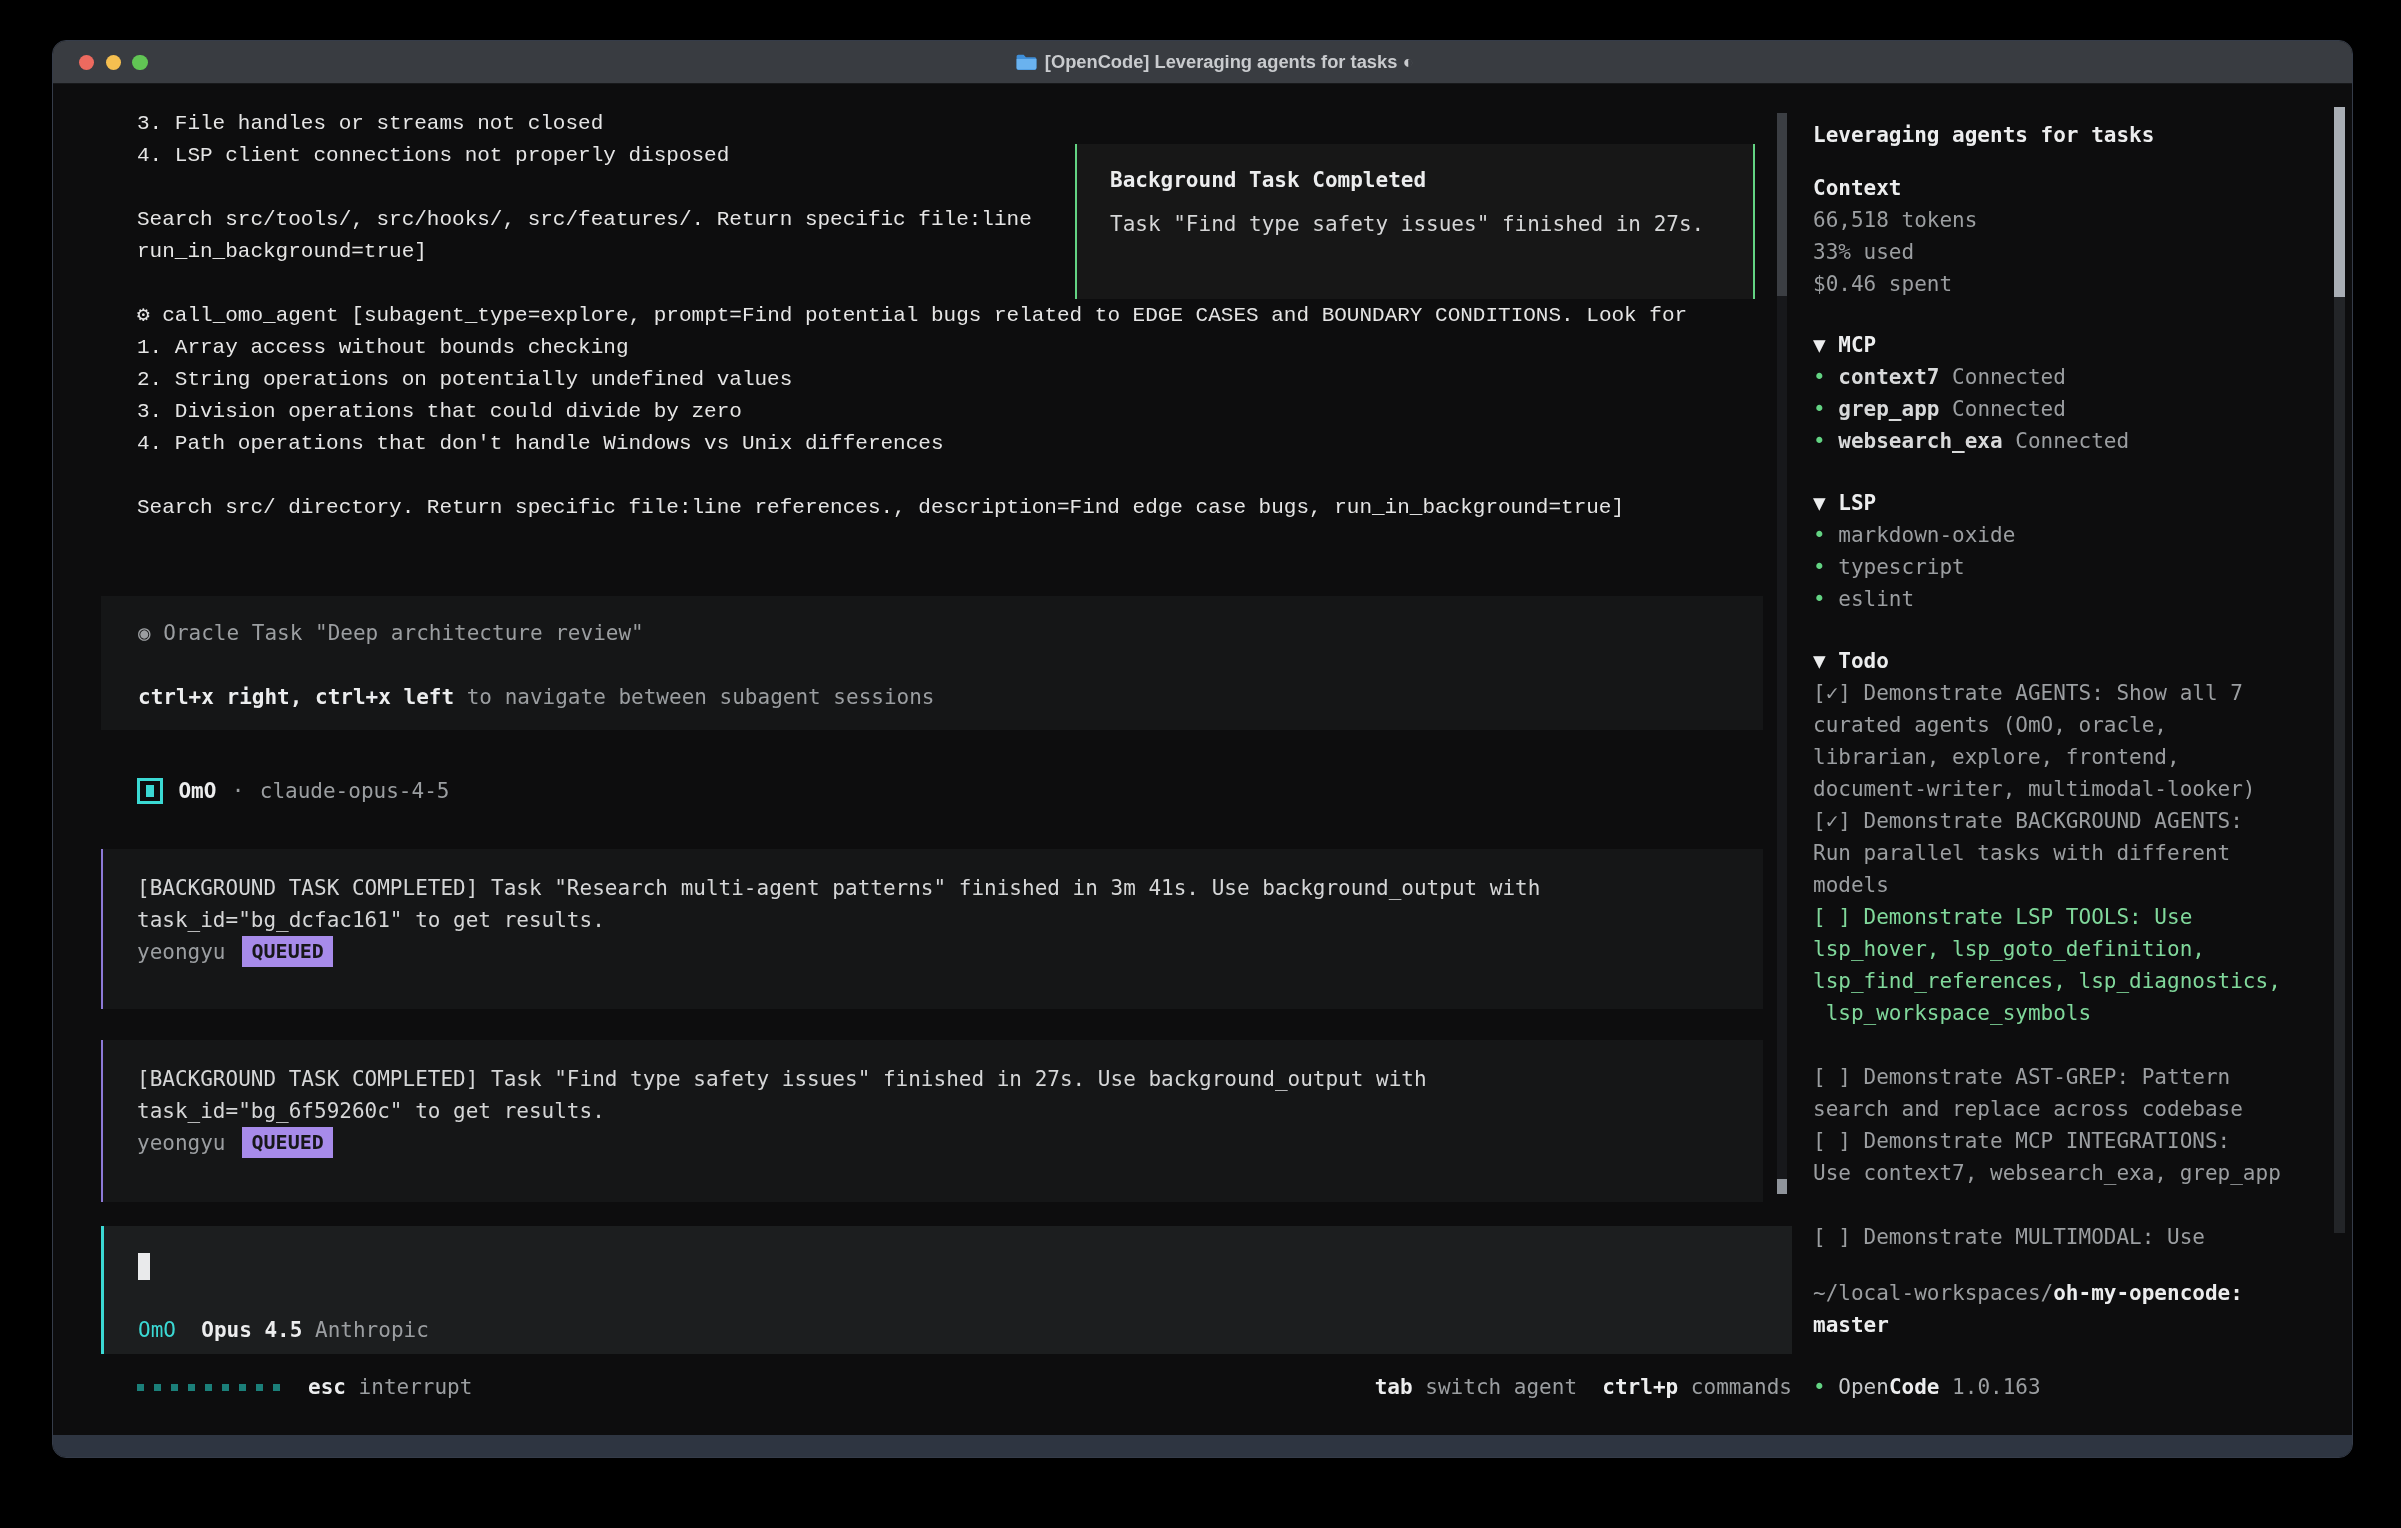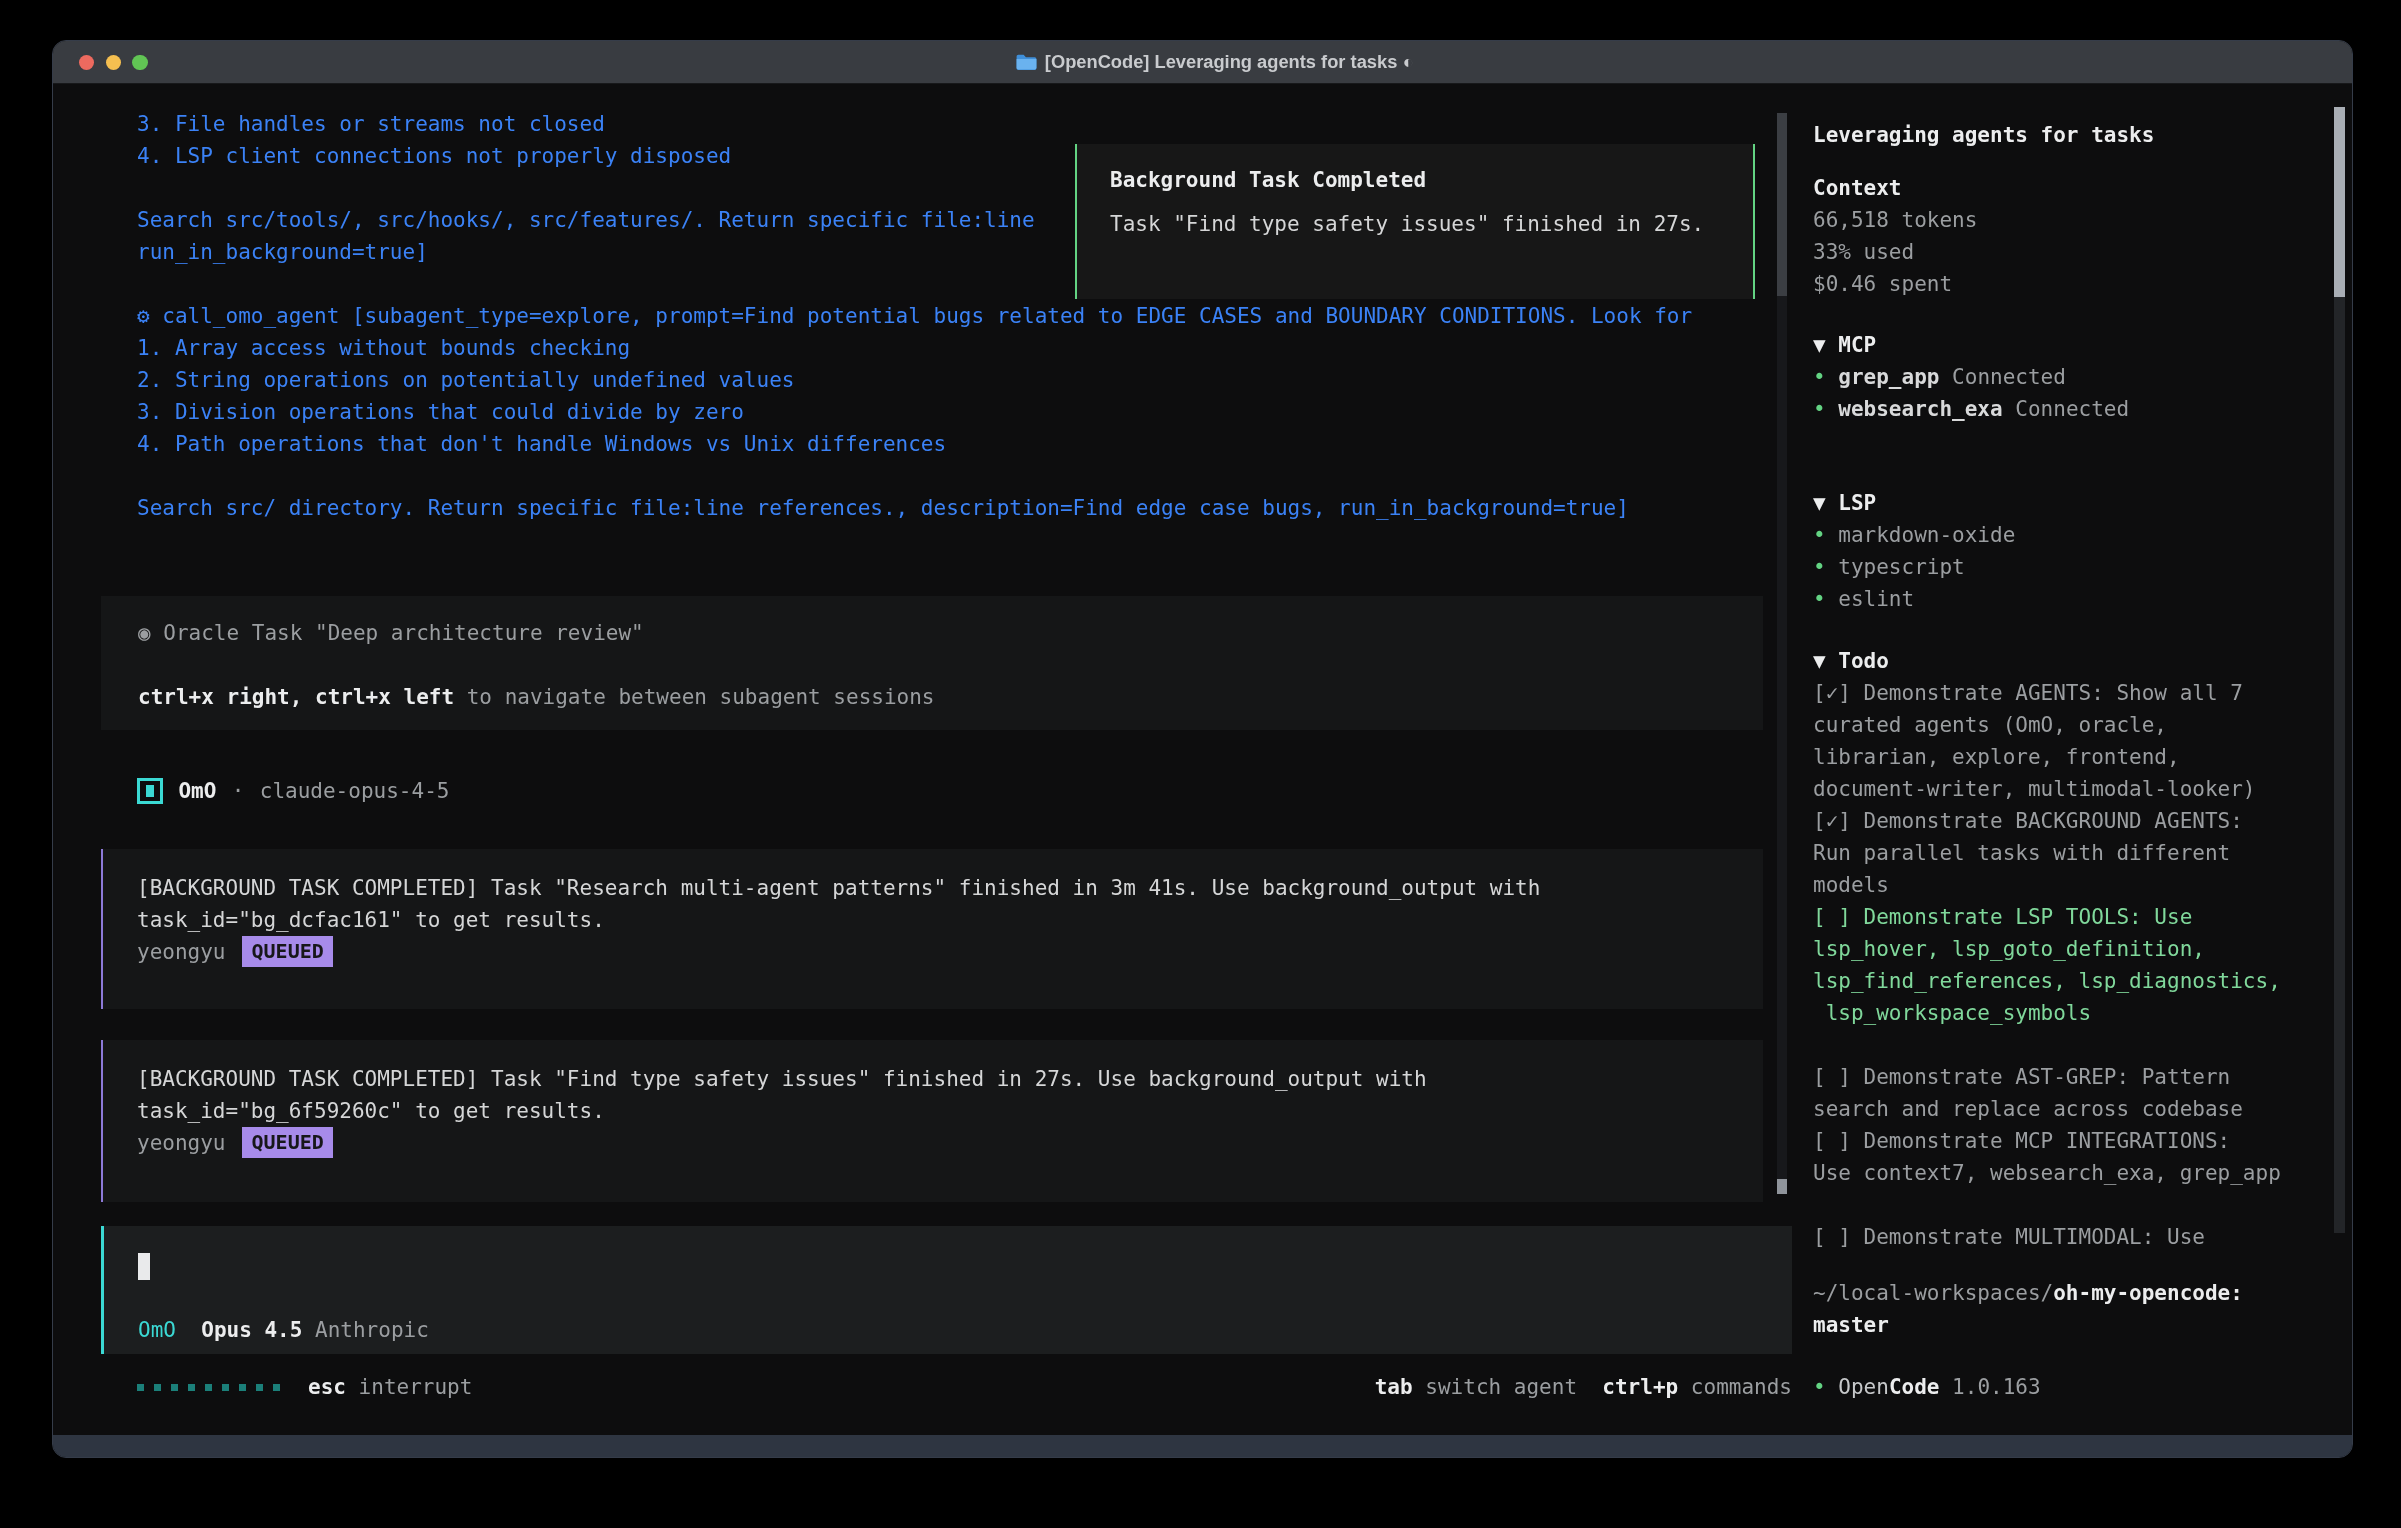--- a/index.html
+++ b/index.html
@@ -18,21 +18,21 @@
   .light.green { background:var(--traffic-green); }
   .wtitle { display:flex; align-items:center; gap:8.3px; font-family:"Liberation Sans", sans-serif;
             font-weight:bold; font-size:18.3px; color:#c9cbce;padding-left:24px; }
 
   .bottom-edge { position:absolute; left:0; right:0; bottom:0; height:22.5px; background:#2e3541; }
 
   
   .line { line-height:32px; white-space:pre; }
   .grey { color:#9b9ea1; } .boldwhite { color:#ecedee; font-weight:bold; }
 
-  .log { position:absolute; left:84px; top:67px; color:#3b82f6; }
+  .log { position:absolute; left:84px; top:67px; color:#e5e5e5;font-family:Liberation Mono, monospace; }
 
   .notification { position:absolute; left:1022px; top:103px; width:680px; height:155px;
     background:#171717; border-left:2.4px solid var(--accent-green); border-right:2.4px solid var(--accent-green);
     padding:20px 22.5px 0 33px; overflow:hidden; }
   .notification .ntitle { color:#ecedee; font-weight:bold; line-height:32px; margin-bottom:12px; white-space:pre; }
   .notification .nbody { color:#d5d6d7; line-height:32px; white-space:pre; }
 
   .chat-scroll { position:absolute; left:1724px; top:72px; width:9.5px; height:1081px; background:#17181b; }
   .chat-scroll .thumb-top { position:absolute; top:0; left:0; right:0; height:183px; background:#3b3e43; }
   .chat-scroll .thumb-bottom { position:absolute; bottom:0; left:0; right:0; height:15.4px; background:#8f949b; }
@@ -180,20 +180,21 @@
     <div class="grey">
         <div class="line">66,518 tokens</div>
         <div class="line">33% used</div>
         <div class="line">$0.46 spent</div>
       </div>
   </div>
 
   <div class="side" style="top:288px">
     <div class="line boldwhite">▼ MCP</div>
     <div>
+        <div class="line mcp-row"><span class="bullet">• </span><span class="name">context7 </span><span class="grey">Connected</span></div>
         <div class="line mcp-row"><span class="bullet">• </span><span class="name">grep_app </span><span class="grey">Connected</span></div>
         <div class="line mcp-row"><span class="bullet">• </span><span class="name">websearch_exa </span><span class="grey">Connected</span></div>
       </div>
   </div>
 
   <div class="side" style="top:446px">
     <div class="line boldwhite">▼ LSP</div>
     <div>
         <div class="line"><span class="bullet">• </span><span class="grey">markdown-oxide</span></div>
         <div class="line"><span class="bullet">• </span><span class="grey">typescript</span></div>

